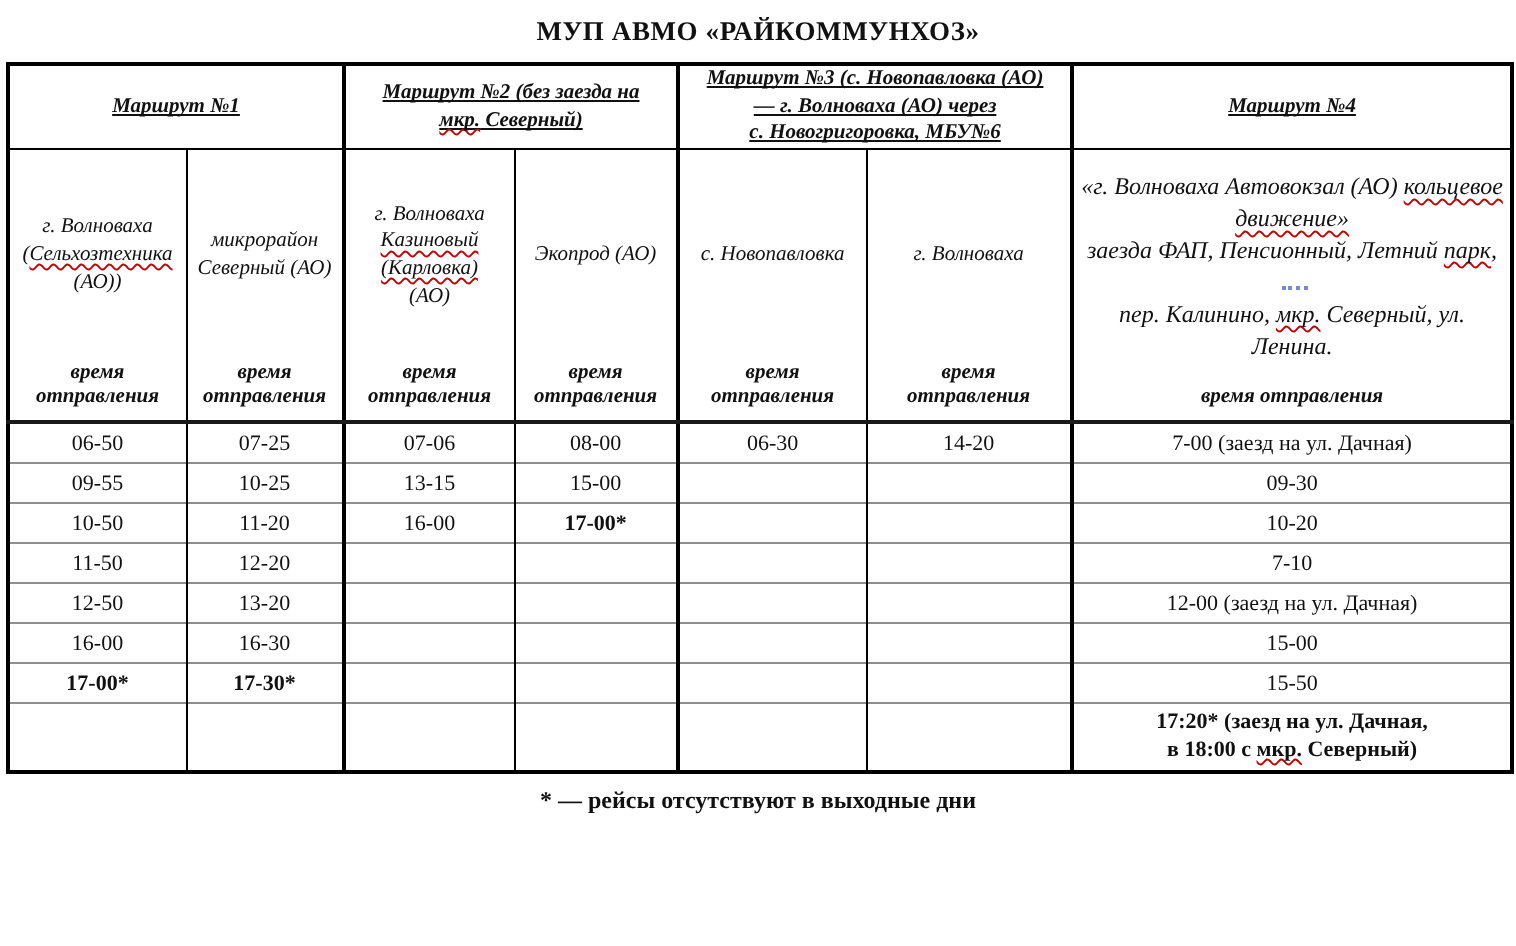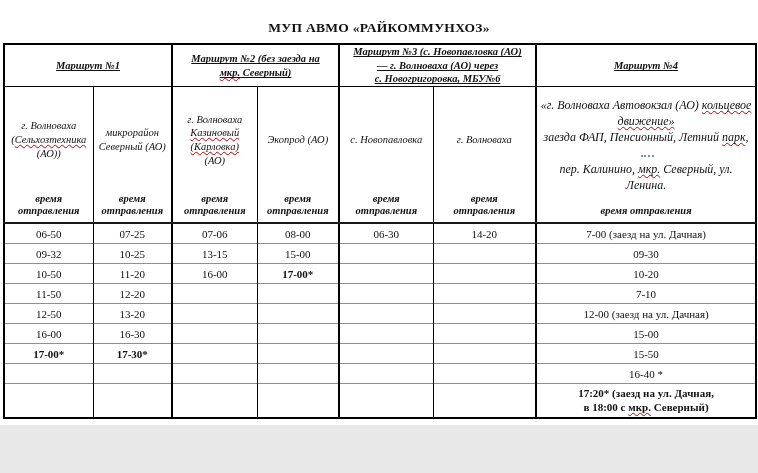--- a/index.html
+++ b/index.html
@@ -1,17 +1,17 @@
 <!DOCTYPE html>
 <html><head>
 <meta charset="utf-8">
 <style>
   html,body{margin:0;padding:0;background:#e8e8e8;}
-  .page{width:758px;height:425px;background:#ffffff;font-family:"Liberation Serif",serif;
-        color:#111;box-sizing:border-box;padding-top:20px;position:relative;overflow:hidden;}
+  .page{width:758px;height:473px;background:#ffffff;font-family:"Liberation Serif",serif;
+        color:#111;box-sizing:border-box;padding-top:8px;position:relative;overflow:hidden;}
   .title{text-align:center;font-weight:bold;font-size:13.5px;letter-spacing:.3px;}
   table.sched{border-collapse:collapse;table-layout:fixed;width:752px;margin:7px 0 0 3px;
         border:2px solid #000;}
   td{border-left:1px solid #000;padding:0 2px;text-align:center;font-size:11px;overflow:hidden;}
   td.g{border-left:2px solid #000;}
   tr.rhead td{height:41px;border-bottom:1px solid #000;font-weight:bold;font-style:italic;
         font-size:10.5px;line-height:1.3;vertical-align:middle;}
   .u{text-decoration:underline;text-decoration-skip-ink:none;}
   tr.shead td{height:135px;border-bottom:2px solid #1a1a1a;vertical-align:top;}
   .h2{display:flex;flex-direction:column;height:135px;}
@@ -136,21 +136,21 @@
       <tr>
         <td>06-50</td>
         <td>07-25</td>
         <td class="g">07-06</td>
         <td>08-00</td>
         <td class="g">06-30</td>
         <td>14-20</td>
         <td class="g">7-00 (заезд на ул. Дачная)</td>
       </tr>
       <tr>
-        <td>09-32</td>
+        <td>09-55</td>
         <td>10-25</td>
         <td class="g">13-15</td>
         <td>15-00</td>
         <td class="g"></td>
         <td></td>
         <td class="g">09-30</td>
       </tr>
       <tr>
         <td>10-50</td>
         <td>11-20</td>
@@ -189,37 +189,29 @@
       </tr>
       <tr>
         <td class="b">17-00*</td>
         <td class="b">17-30*</td>
         <td class="g"></td>
         <td></td>
         <td class="g"></td>
         <td></td>
         <td class="g">15-50</td>
       </tr>
-      <tr>
-        <td></td>
-        <td></td>
-        <td class="g"></td>
-        <td></td>
-        <td class="g"></td>
-        <td></td>
-        <td class="g">16-40 *</td>
-      </tr>
       <tr class="lastrow">
         <td></td>
         <td></td>
         <td class="g"></td>
         <td></td>
         <td class="g"></td>
         <td></td>
         <td class="g b">
           <div>17:20* (заезд на ул. Дачная,</div>
           <div><span>в 18:00 с </span><span class="sp">мкр.</span><span> Северный)</span></div>
         </td>
       </tr>
     </tbody>
   </table>
 
+  <div class="fn">* — рейсы отсутствуют в выходные дни</div>
 </div>
 
 </body></html>

